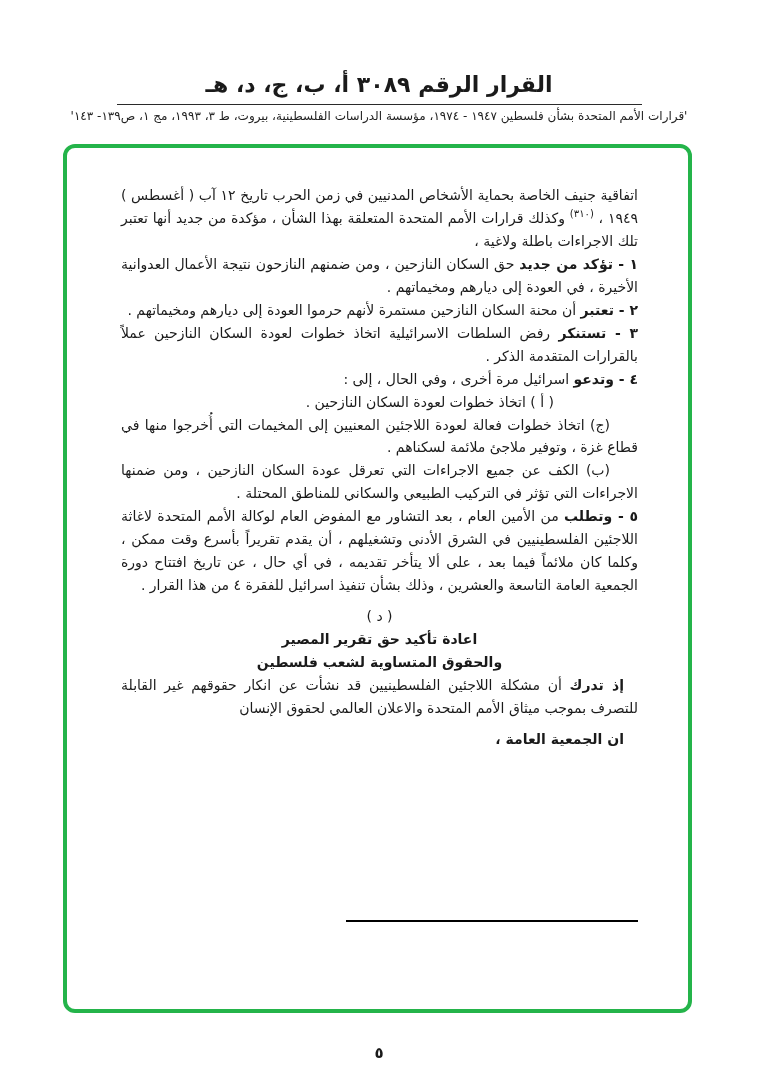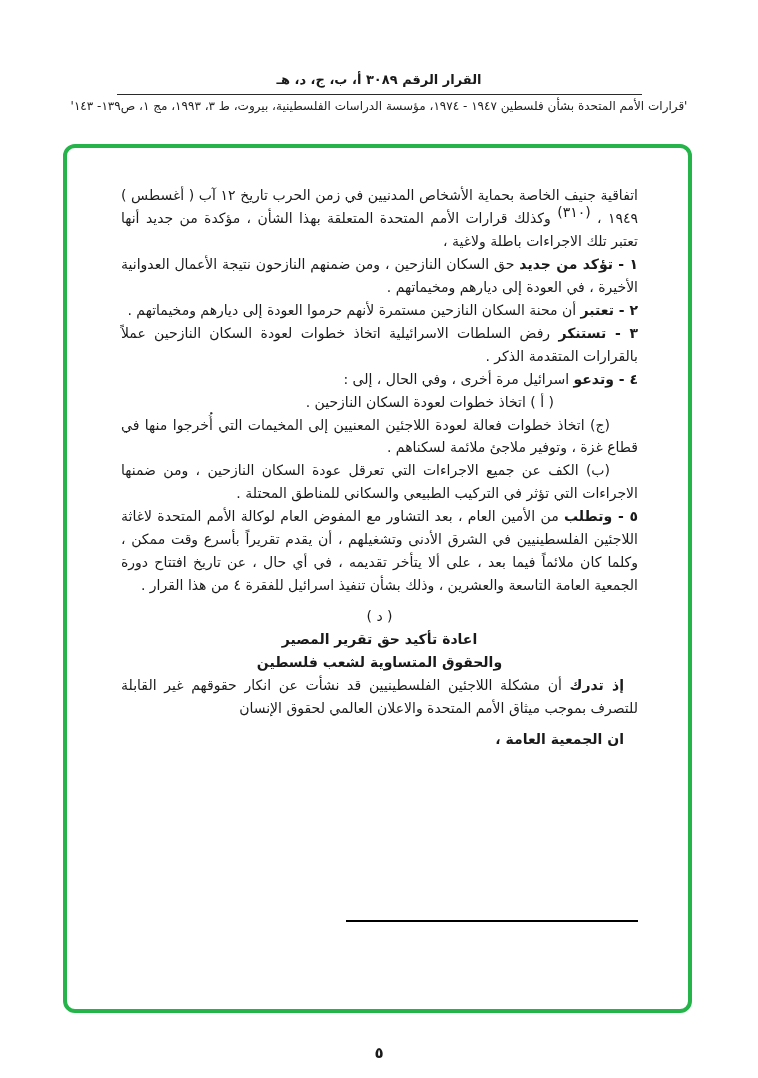--- a/index.html
+++ b/index.html
@@ -6,21 +6,21 @@
   html, body { margin: 0; padding: 0; }
   body {
     width: 758px; height: 1078px;
     background: #ffffff;
     position: relative;
     font-family: "DejaVu Sans", sans-serif;
     color: #1a1a1a;
     overflow: hidden;
   }
   .header { position: absolute; top: 72px; left: 0; right: 0; text-align: center; direction: rtl; }
-  .doc-title { font-size: 13px; font-weight: bold; letter-spacing: 0.5px; }
+  .doc-title { font-size: 22px; font-weight: bold; letter-spacing: 0.5px; }
   .header-rule { width: 525px; margin: 7px auto 4px auto; border: 0; border-top: 1px solid #2a2a2a; }
   .source-line { font-size: 12px; color: #222; direction: rtl; }
 
   .green-box {
     position: absolute;
     left: 63px; top: 144px;
     width: 629px; height: 869px;
     border: 4px solid #24b44a;
     border-radius: 12px;
     background: #ffffff;
@@ -34,21 +34,21 @@
   .para {
     margin: 0;
     font-size: 14px;
     line-height: 1.64;
     text-align: justify;
     text-justify: inter-word;
   }
   .para.center { text-align: center; }
   .para.bold { font-weight: bold; }
   .para.gap-top { margin-top: 8px; }
-  .para sup { font-size: 14px; line-height: 0; }
+  .para sup { font-size: 10px; line-height: 0; }
 
   .footnote-area {
     position: absolute;
     bottom: 78px; right: 50px; left: 54px;
     direction: rtl;
   }
   .footnote-rule {
     width: 292px; height: 0;
     border: 0; border-top: 2px solid #000;
     margin: 0 0 9px 0;

